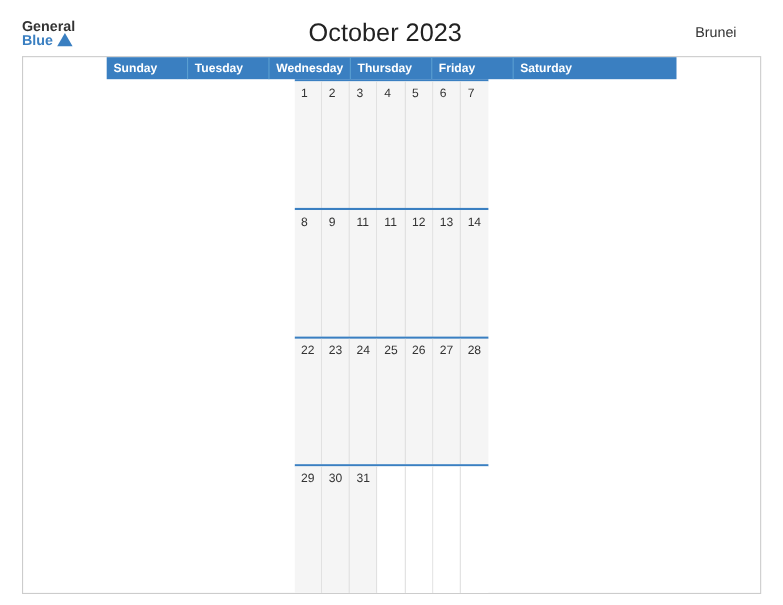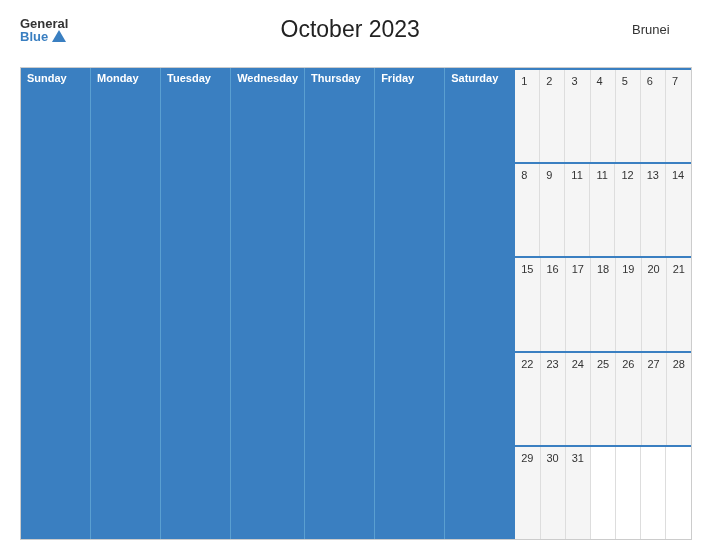--- a/index.html
+++ b/index.html
@@ -15,21 +15,21 @@
       height: 550px;
       background: #fff;
       padding: 16px 20px 10px 20px;
       display: flex;
       flex-direction: column;
     }
     .header {
       display: flex;
       align-items: center;
       justify-content: space-between;
-      margin-bottom: 24px;
+      margin-bottom: 8px;
     }
     .logo {
       display: flex;
       flex-direction: column;
       align-items: flex-start;
       line-height: 1;
     }
     .logo-general {
       font-size: 13px;
       font-weight: bold;
@@ -62,22 +62,23 @@
       flex: 1;
     }
     .country {
       font-size: 13px;
       color: #333;
       min-width: 60px;
     }
     .calendar {
       flex: 1;
       display: flex;
-      flex-direction: row;
+      flex-direction: column;
       border: 1px solid #ccc;
+      align-items: center;
     }
     .day-headers {
       display: grid;
       grid-template-columns: repeat(7, 1fr);
       background: #3a7fc1;
     }
     .day-header {
       color: #fff;
       font-size: 11px;
       font-weight: bold;
@@ -132,21 +133,20 @@
         <div class="logo-triangle"></div>
       </div>
     </div>
     <h1 class="title">October 2023</h1>
     <div class="country">Brunei</div>
   </div>
 
   <div class="calendar">
     <div class="day-headers">
       <div class="day-header">Sunday</div>
-      <div class="day-header">Monday</div>
       <div class="day-header">Tuesday</div>
       <div class="day-header">Wednesday</div>
       <div class="day-header">Thursday</div>
       <div class="day-header">Friday</div>
       <div class="day-header">Saturday</div>
     </div>
     <div class="weeks" id="weeks-container">
     <div class="week-row">
           <div class="day-cell">
             <span class="day-number">1</span>
@@ -188,43 +188,20 @@
           </div>
           <div class="day-cell">
             <span class="day-number">13</span>
           </div>
           <div class="day-cell">
             <span class="day-number">14</span>
           </div>
         </div>
         <div class="week-row">
           <div class="day-cell">
-            <span class="day-number">15</span>
-          </div>
-          <div class="day-cell">
-            <span class="day-number">16</span>
-          </div>
-          <div class="day-cell">
-            <span class="day-number">17</span>
-          </div>
-          <div class="day-cell">
-            <span class="day-number">18</span>
-          </div>
-          <div class="day-cell">
-            <span class="day-number">19</span>
-          </div>
-          <div class="day-cell">
-            <span class="day-number">20</span>
-          </div>
-          <div class="day-cell">
-            <span class="day-number">21</span>
-          </div>
-        </div>
-        <div class="week-row">
-          <div class="day-cell">
             <span class="day-number">22</span>
           </div>
           <div class="day-cell">
             <span class="day-number">23</span>
           </div>
           <div class="day-cell">
             <span class="day-number">24</span>
           </div>
           <div class="day-cell">
             <span class="day-number">25</span>

